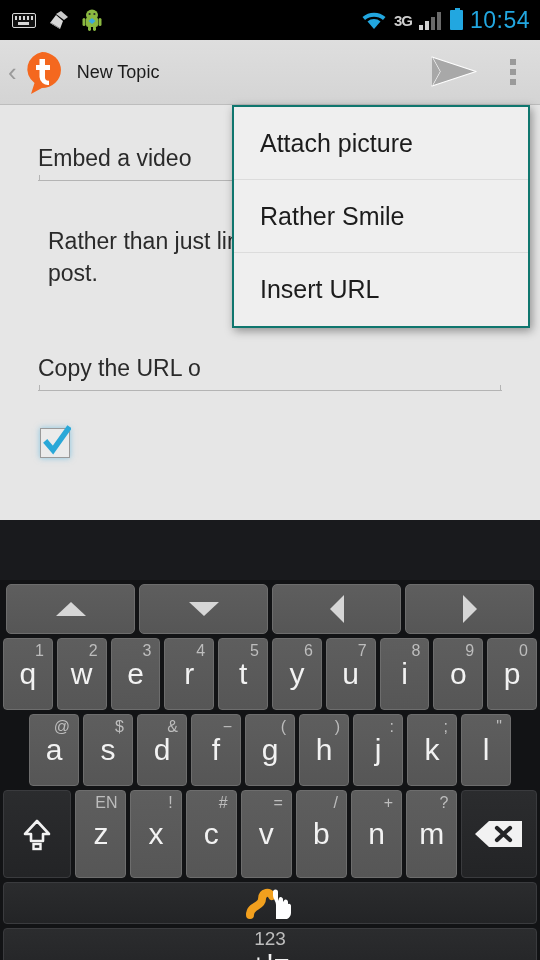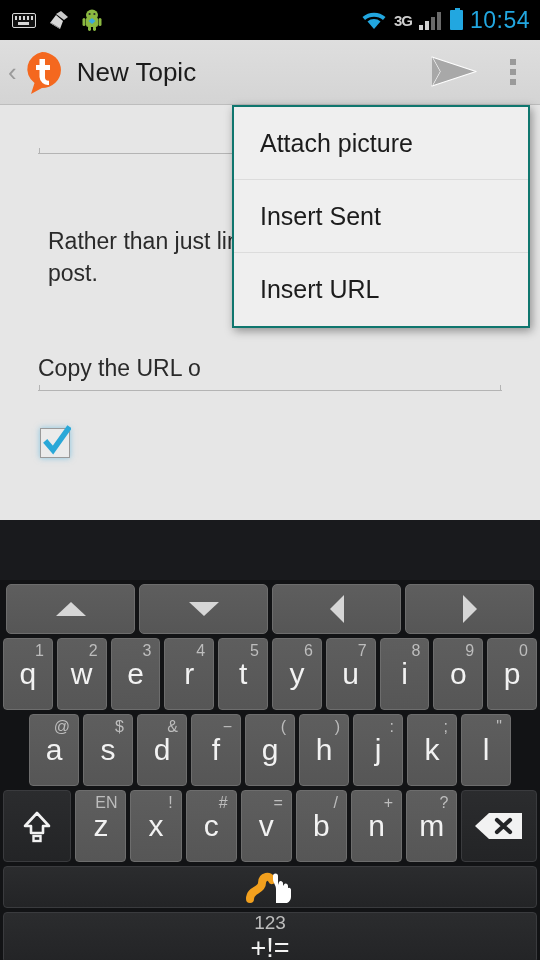--- a/index.html
+++ b/index.html
@@ -56,21 +56,21 @@
 
   
   .actionbar {
     position:absolute; top:40px; left:0; width:540px; height:65px;
     background:linear-gradient(#dedede,#d4d4d4);
     border-bottom:1px solid #bdbdbd;
     display:flex; align-items:center;
   }
   .ab-back { color:#9a9a9a; font-size:26px; padding:0 2px 0 8px; }
   .ab-logo { width:46px; height:46px; position:relative; flex:none; }
-  .ab-title { font-size:26px; color:#1b1b1b; margin-left:12px; flex:1; }
+  .ab-title { font-size:18px; color:#1b1b1b; margin-left:12px; flex:1; }
   .ab-send { width:62px; display:flex; align-items:center; justify-content:center; }
   .ab-over { width:54px; display:flex; flex-direction:column; align-items:center;
              justify-content:center; gap:4px; }
   .ab-over span { width:6px; height:6px; background:#9a9a9a; display:block; }
 
   
   .content {
     position:absolute; top:105px; left:0; width:540px; height:415px;
     background:#e6e6e6;
   }
@@ -137,21 +137,21 @@
   }
   .key .glyph { font-size:30px; line-height:1; }
   .key .hint {
     position:absolute; top:3px; right:8px; font-size:16px; color:#bdbdbd;
   }
   .key .hint.ctr { right:auto; left:0; width:100%; text-align:center; }
   .navrow { height:50px; padding:0 3px; }
   .navrow .key { border-radius:5px; }
   .r1 { height:72px; }
   .r2 { height:72px; padding:0 26px; }
-  .r3 { height:72px; }
+  .r3 { height:88px; }
   .r4 { height:68px;flex-direction:column; }
   .tri { width:0; height:0; }
   .tri.up    { border-left:15px solid transparent; border-right:15px solid transparent; border-bottom:14px solid #d6d6d6; }
   .tri.down  { border-left:15px solid transparent; border-right:15px solid transparent; border-top:14px solid #d6d6d6; }
   .tri.left  { border-top:14px solid transparent; border-bottom:14px solid transparent; border-right:14px solid #d6d6d6; }
   .tri.right { border-top:14px solid transparent; border-bottom:14px solid transparent; border-left:14px solid #d6d6d6; }
   .sym { display:flex; flex-direction:column; align-items:center; justify-content:center; line-height:1; }
   .sym .top { font-size:19px; color:#bdbdbd; margin-bottom:3px; }
   .sym .bot { font-size:27px; color:#f2f2f2; }
 </style>
@@ -222,20 +222,21 @@
     </span>
     <span class="ab-over">
       <span></span>
         <span></span>
         <span></span>
     </span>
   </div>
 
   <div class="content">
     <div class="field" id="f-embed">
+      <span>Embed a video</span>
       <span class="line"></span>
     </div>
 
     <div class="bodytext">Rather than just link, you can ea into your post.</div>
 
     <div class="field" id="f-copy">
       <span>Copy the URL o</span>
       <span class="line"></span>
     </div>
 
@@ -243,21 +244,21 @@
       <span class="cbox">
         <svg width="28" height="32" viewBox="0 0 28 32">
           <path d="M4 18 L10 25 L25 4" stroke="#2aa8d8" stroke-width="5.5" fill="none" stroke-linecap="square"></path>
         </svg>
       </span>
     </div>
   </div>
 
   <div class="popup">
     <div class="item">Attach picture</div>
-    <div class="item">Insert Sent</div>
+    <div class="item">Rather Smile</div>
     <div class="item">Insert URL</div>
   </div>
 
   <div class="kbgap"></div>
 
   <div class="keyboard">
 
     <div class="krow navrow">
       <div class="key">
         <span class="tri up"></span>

